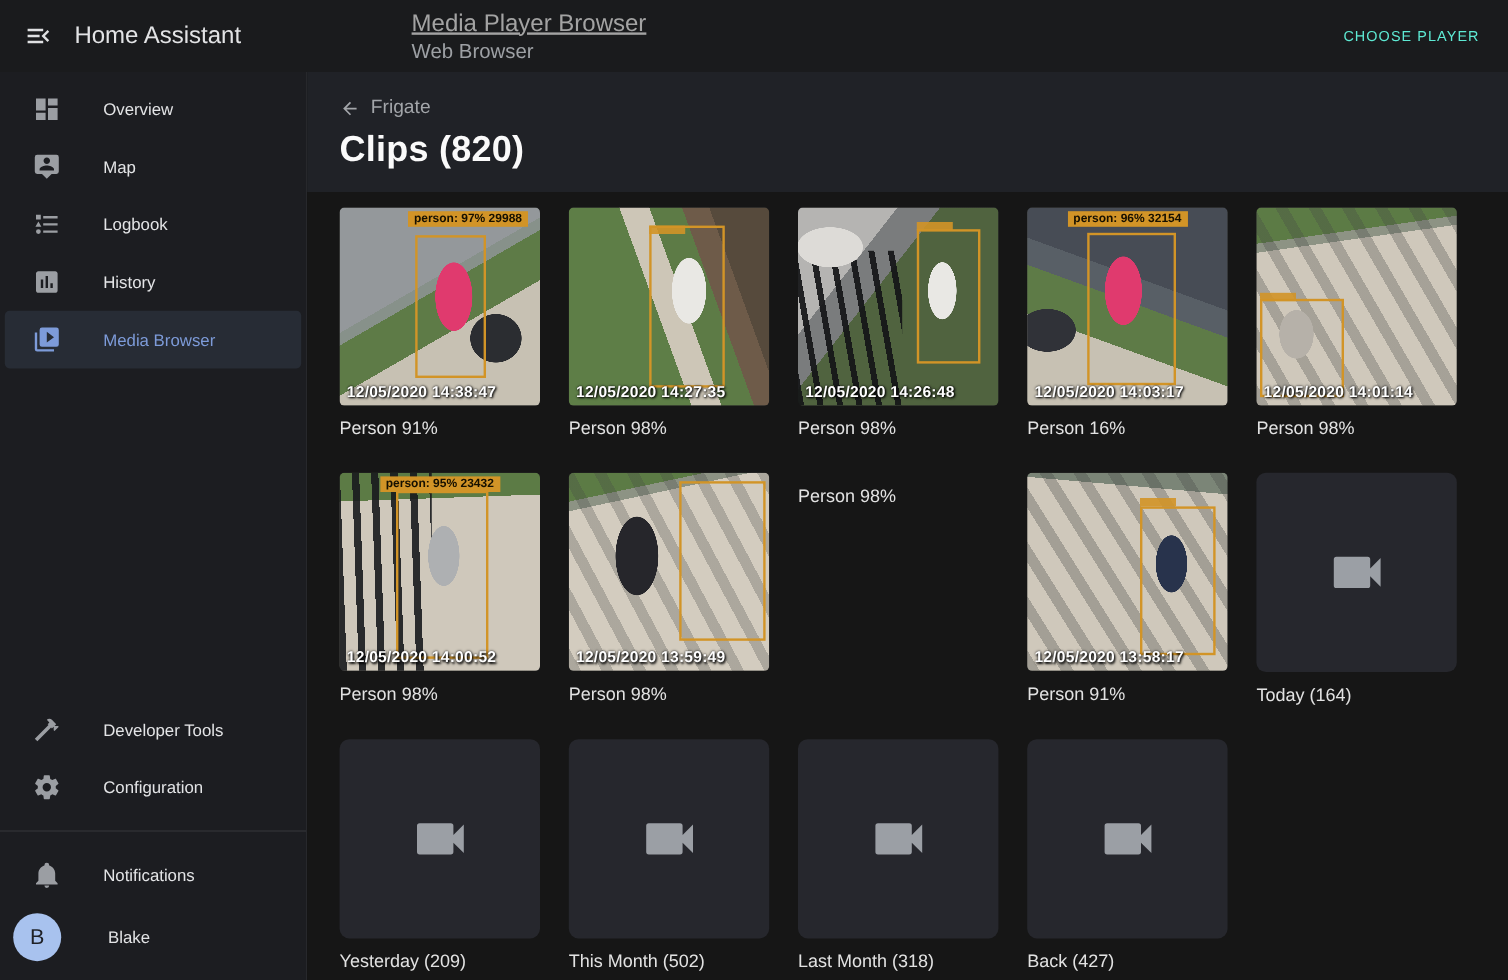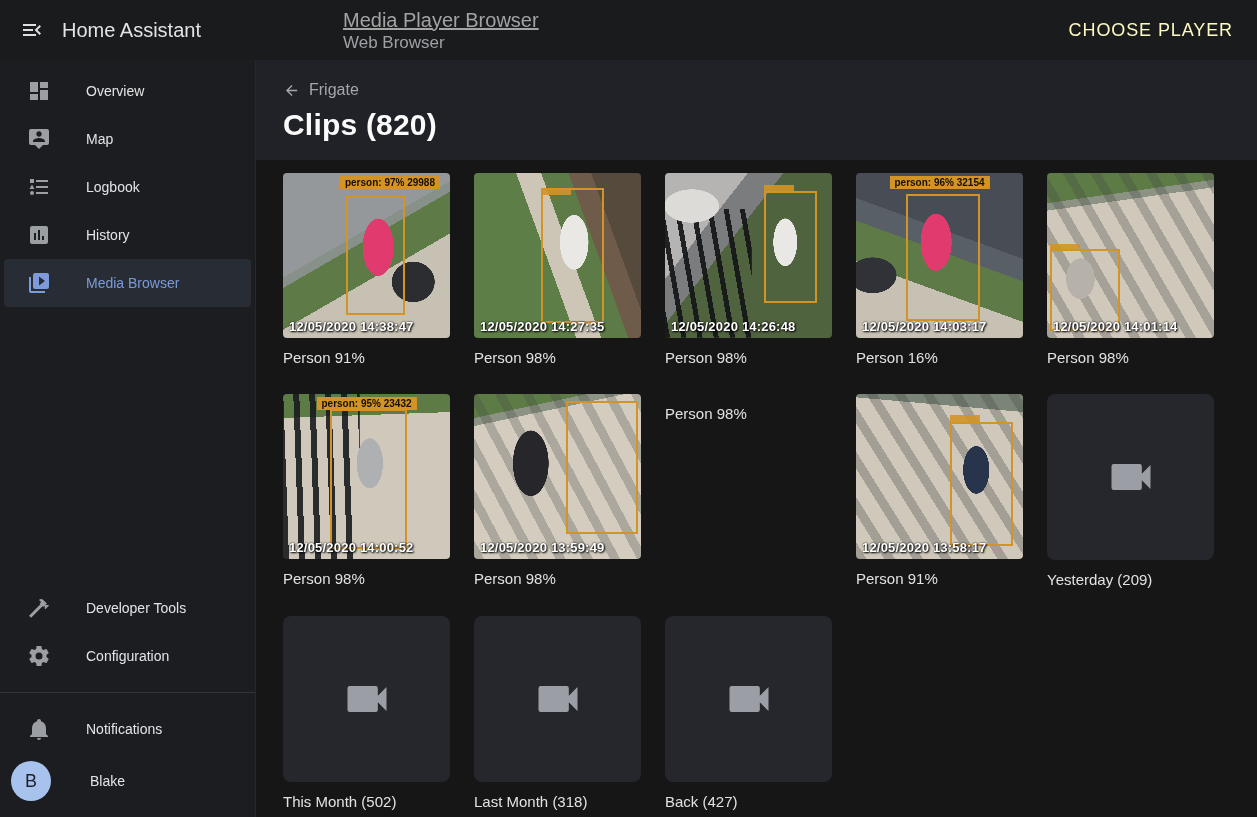--- a/index.html
+++ b/index.html
@@ -11,22 +11,22 @@
   
   .topbar { height:60px; flex:0 0 60px; background:#1a1b1d; display:flex; align-items:stretch; }
   .topbar-left { width:256px; flex:0 0 256px; display:flex; align-items:center; padding-left:20px; }
   .menu-btn { width:24px; height:24px; color:#dfe0e2; cursor:pointer; }
   .menu-btn svg { width:24px; height:24px; fill:currentColor; }
   .app-title { margin-left:18px; font-size:20px; color:#e2e3e5; }
   .topbar-main { flex:1; display:flex; align-items:center; padding-left:87px; padding-right:16px; }
   .page-titles { display:flex; flex-direction:column; }
   .page-title { font-size:20px; color:#a3a3a3; line-height:24px;text-decoration:underline; }
   .page-subtitle { font-size:17px; color:#9da0a4; margin-top:1px; }
-  .choose-player { margin-left:auto; background:none; border:none; color:#fef9c3;
-    font-family:inherit; font-size:18px; font-weight:500; letter-spacing:0.9px;
+  .choose-player { margin-left:auto; background:none; border:none; color:#5eead4;
+    font-family:inherit; font-size:12px; font-weight:500; letter-spacing:0.9px;
     padding:8px 8px; cursor:pointer; }
 
   
   .body { flex:1; display:flex; min-height:0; }
 
   
   .sidebar { width:256px; flex:0 0 256px; background:#1c1d21;
     border-right:1px solid rgba(255,255,255,0.05); display:flex; flex-direction:column;
     padding:7px 0 8px 0; }
   .nav-item { height:48px; margin:0 4px; border-radius:4px; display:flex; align-items:center;
@@ -313,20 +313,28 @@
 
         <div class="card">
           <div class="thumb s10">
             <div class="bbox"></div>
             <div class="mini-tag" style="left:56%;top:13%;"></div>
             <div class="ts">12/05/2020 13:58:17</div>
           </div>
           <div class="caption">Person 91%</div>
         </div>
 
+        <div class="card">
+          <div class="folder-tile">
+            <svg viewBox="0 0 24 24">
+                <path d="M17,10.5V7A1,1 0 0,0 16,6H4A1,1 0 0,0 3,7V17A1,1 0 0,0 4,18H16A1,1 0 0,0 17,17V13.5L21,17.5V6.5L17,10.5Z"></path>
+              </svg>
+          </div>
+          <div class="caption">Today (164)</div>
+        </div>
 
         <div class="card">
           <div class="folder-tile">
             <svg viewBox="0 0 24 24">
                 <path d="M17,10.5V7A1,1 0 0,0 16,6H4A1,1 0 0,0 3,7V17A1,1 0 0,0 4,18H16A1,1 0 0,0 17,17V13.5L21,17.5V6.5L17,10.5Z"></path>
               </svg>
           </div>
           <div class="caption">Yesterday (209)</div>
         </div>
 

